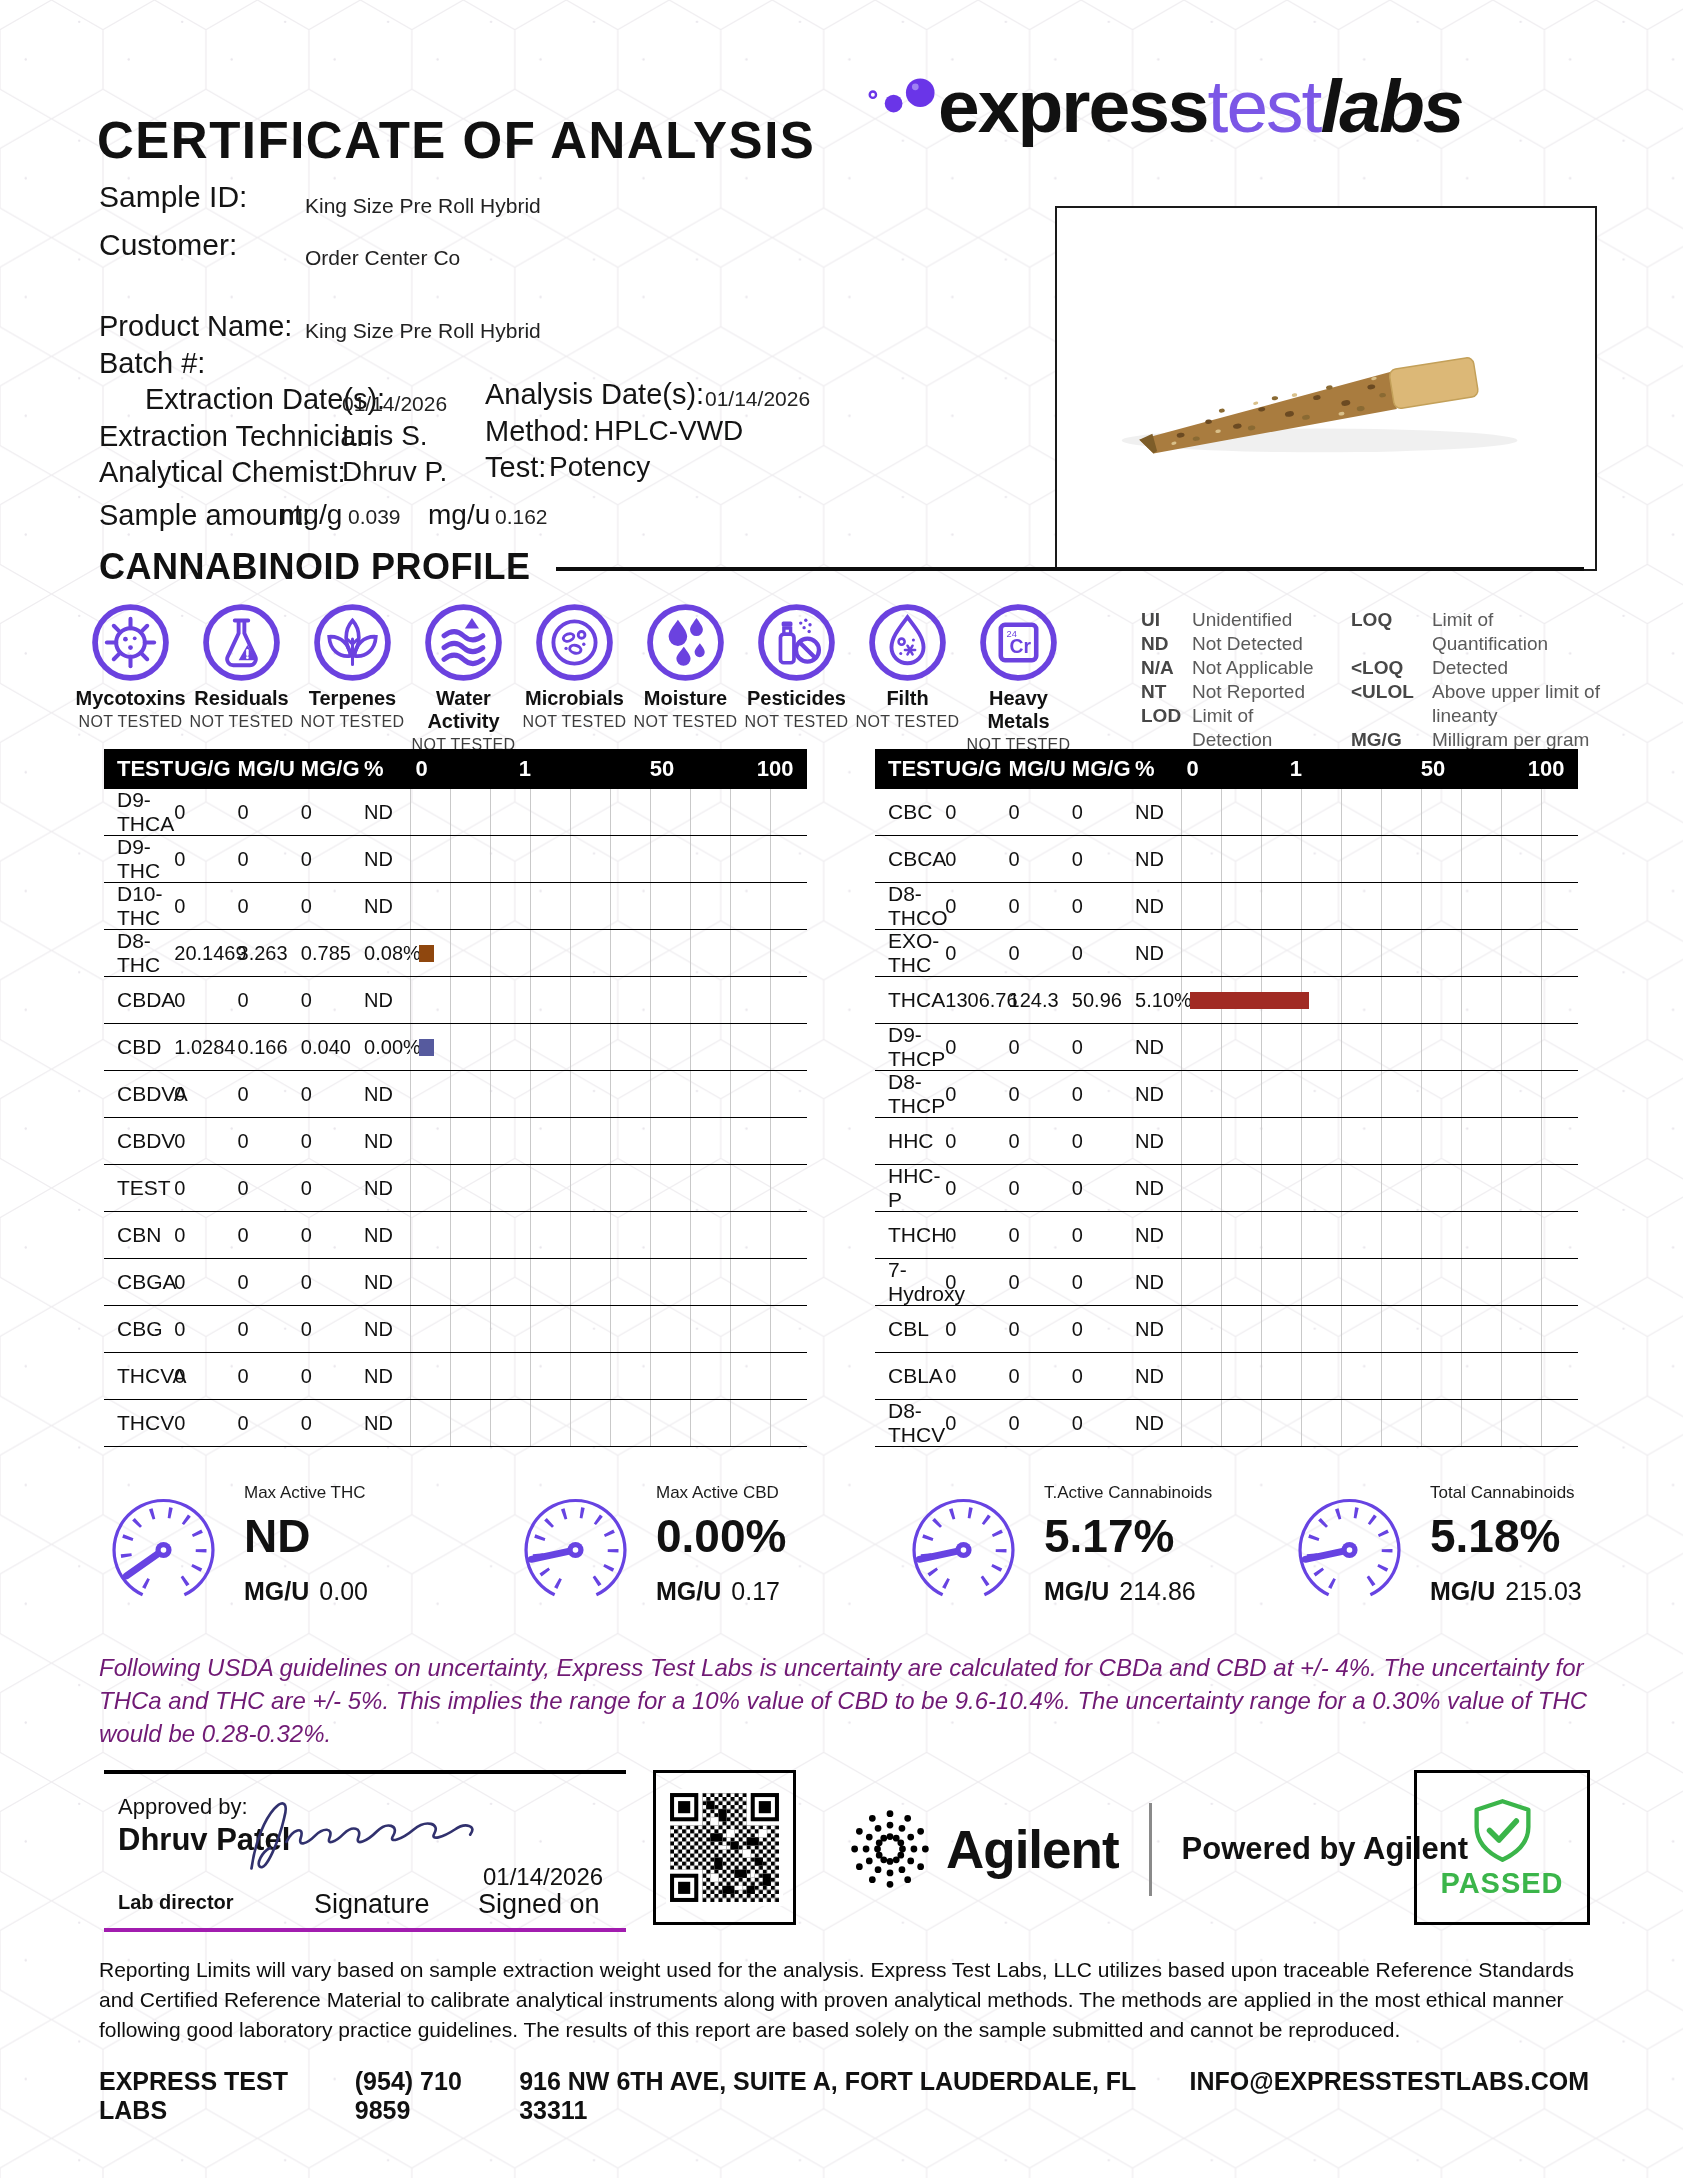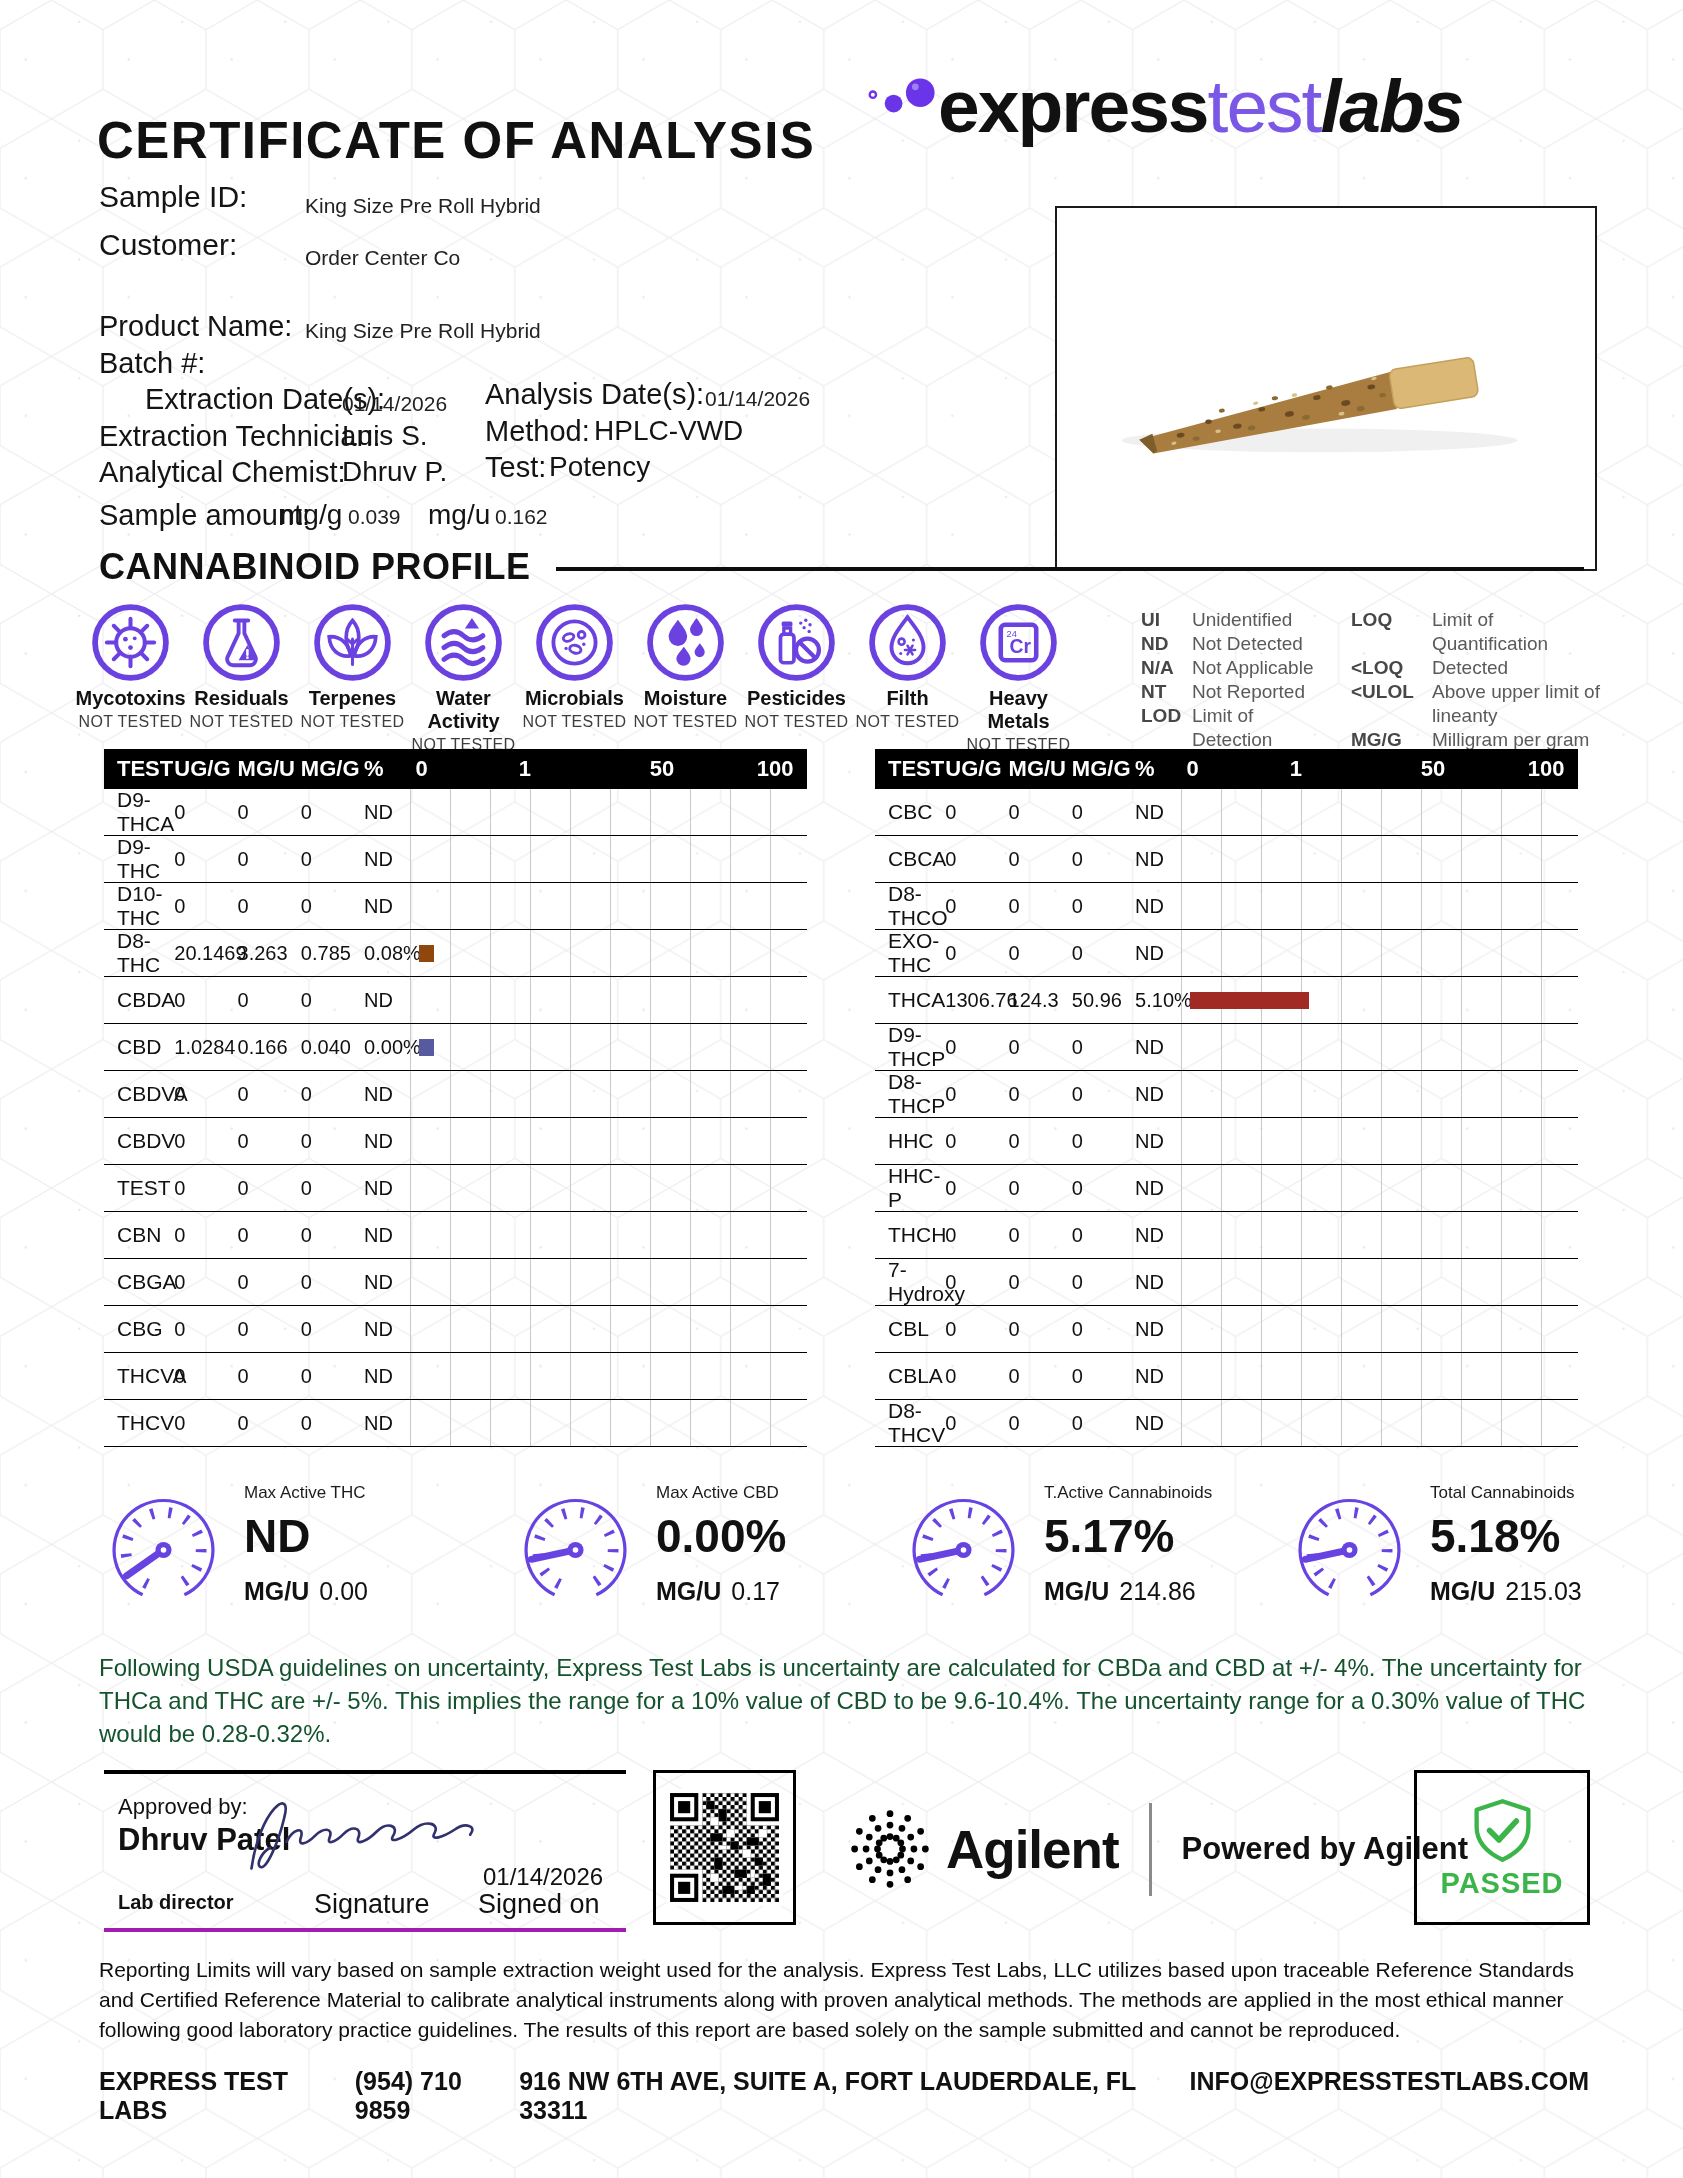--- a/index.html
+++ b/index.html
@@ -42,21 +42,21 @@
         font-size:20px;}
   .trow .c-test{font-size:21px;}
   .cellbg{background:repeating-linear-gradient(to right,#c9c9c9 0 1px,transparent 1px 40px);}
   .bar{display:block;height:17px;width:0;margin-left:2.2%;}
   .gauge{position:absolute;display:flex;align-items:flex-start;}
   .gtext{margin-left:16px;}
   .glabel{font-size:17px;color:#1c1c1c;}
   .gvalue{font-size:46px;font-weight:bold;margin-top:6px;}
   .gunit{font-size:25px;margin-top:14px;}
   .gunit b{margin-right:10px;}
-  .para{font-size:24px;line-height:33px;color:#14532d;}
+  .para{font-size:24px;line-height:33px;color:#701a75;font-style:italic;}
   .approval{border-top:4px solid #000;border-bottom:4px solid #a21caf;}
   .qrbox,.passbox{border:3px solid #000;display:flex;align-items:center;justify-content:center;}
   .passbox{flex-direction:column;}
   .pass-label{font-size:29px;font-weight:bold;letter-spacing:1px;color:#3BB54A;margin-top:2px;}
   .agl{display:flex;align-items:center;}
   .agl-name{font-size:53px;font-weight:bold;margin-left:4px;letter-spacing:-1px;}
   .agl-div{width:3px;height:93px;background:#8a8a8a;margin:0 30px;}
   .agl-pow{font-size:31px;font-weight:600;}
   .disclaimer{font-size:21px;line-height:30px;color:#0e0e0e;}
   .footer{display:flex;justify-content:space-between;font-size:25px;font-weight:bold;}

